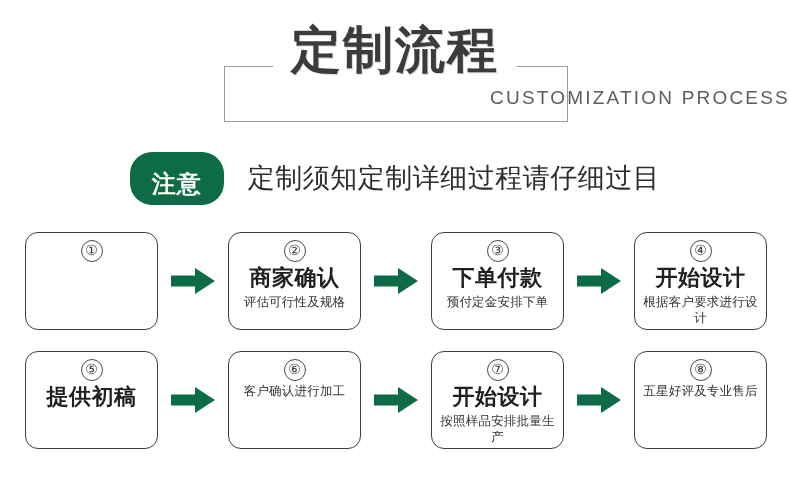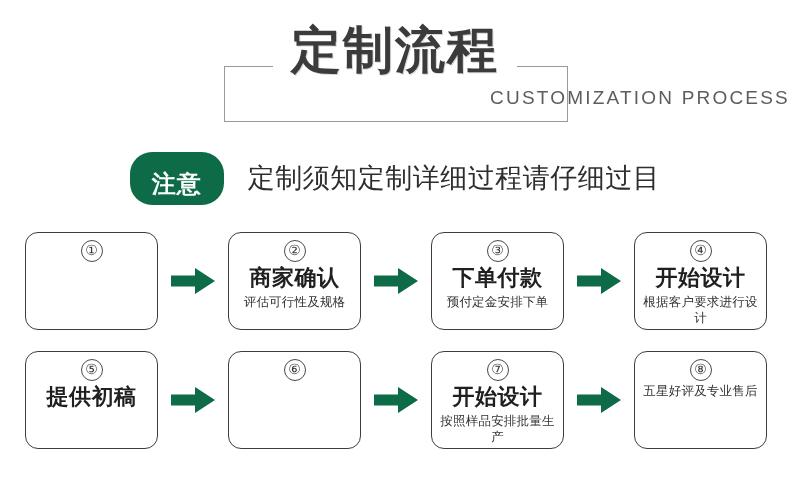--- a/index.html
+++ b/index.html
@@ -236,20 +236,21 @@
     </div>
 
     <div class="arrow">
       <svg width="44" height="26" viewBox="0 0 44 26" aria-hidden="true">
         <polygon points="0,7.5 24,7.5 24,0 44,13 24,26 24,18.5 0,18.5" fill="#0d6b47"></polygon>
       </svg>
     </div>
 
     <div class="step-box">
       <div class="step-num">⑥</div>
+      <div class="step-desc">客户确认进行加工</div>
     </div>
 
     <div class="arrow">
       <svg width="44" height="26" viewBox="0 0 44 26" aria-hidden="true">
         <polygon points="0,7.5 24,7.5 24,0 44,13 24,26 24,18.5 0,18.5" fill="#0d6b47"></polygon>
       </svg>
     </div>
 
     <div class="step-box">
       <div class="step-num">⑦</div>

